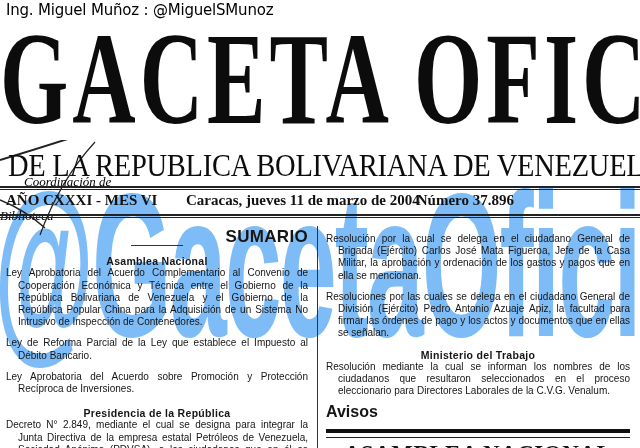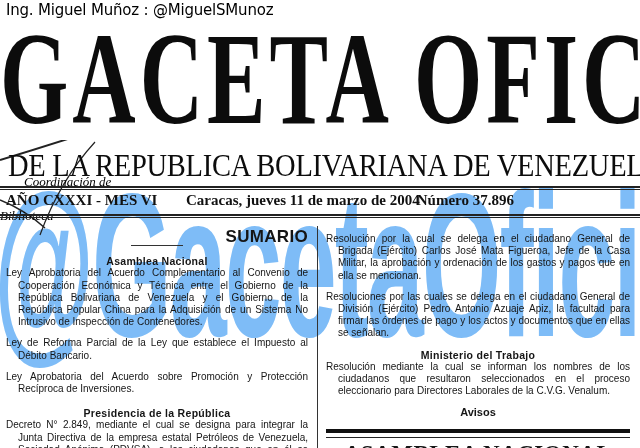--- a/index.html
+++ b/index.html
@@ -49,21 +49,21 @@
   .col.right { left: 326px; width: 304px; top: 233px; }
   .col-divider { position: absolute; left: 317px; top: 226px; width: 1px; height: 222px; background: #333; }
   .sumario {
     text-align: right; font-weight: bold; font-size: 17px; margin: 3px 0 0 0;
     letter-spacing: 0.3px;
   }
   .sumario-rule { width: 52px; height: 1px; background: #333; margin: 2px auto 9px auto; }
   .section-head { text-align: center; font-weight: bold; font-size: 10.5px; letter-spacing: 0.3px; margin: 0; }
   .entry { margin: 0 0 9px 0; padding-left: 12px; text-indent: -12px; text-align: justify; }
   .right .entry { margin-bottom: 9px; }
-  .avisos { text-align: center; font-weight: bold; font-size: 11px; margin: 8px 0 10px 0; }
+  .avisos { text-align: left; font-weight: bold; font-size: 16px; margin: 8px 0 10px 0; }
   .thick-rule { height: 4px; background: #111; margin: 0 0 4px 0; }
   .thin-rule { height: 1px; background: #222; margin: 0 0 10px 0; }
   .asamblea-title {
     text-align: center; font-family: "Liberation Serif", serif; font-weight: bold;
     font-size: 23px; letter-spacing: 0.5px; margin: 0 0 10px 0;
   }
   .watermark {
     position: absolute; left: -6px; top: 165px; white-space: nowrap;
     font-family: "Liberation Sans", sans-serif; font-weight: bold;
     font-size: 205px; line-height: 200px; color: #5aaaf5; opacity: 0.78;

